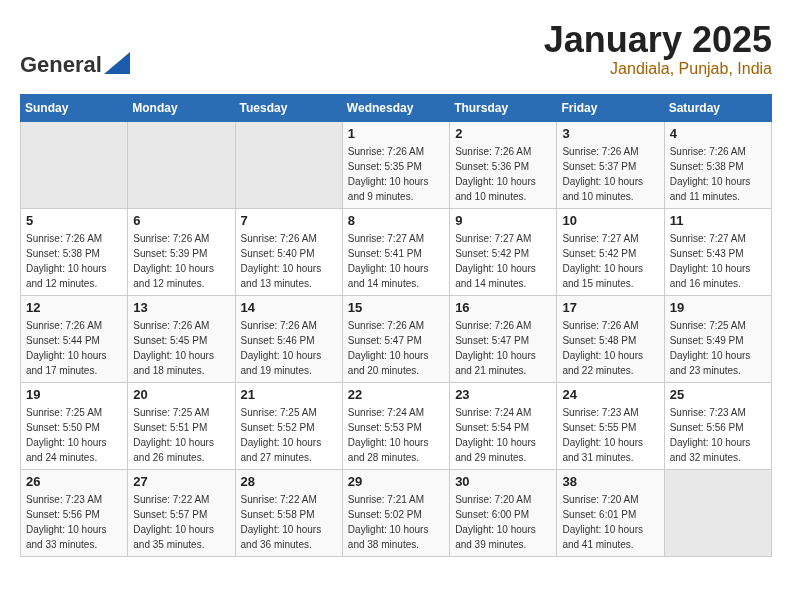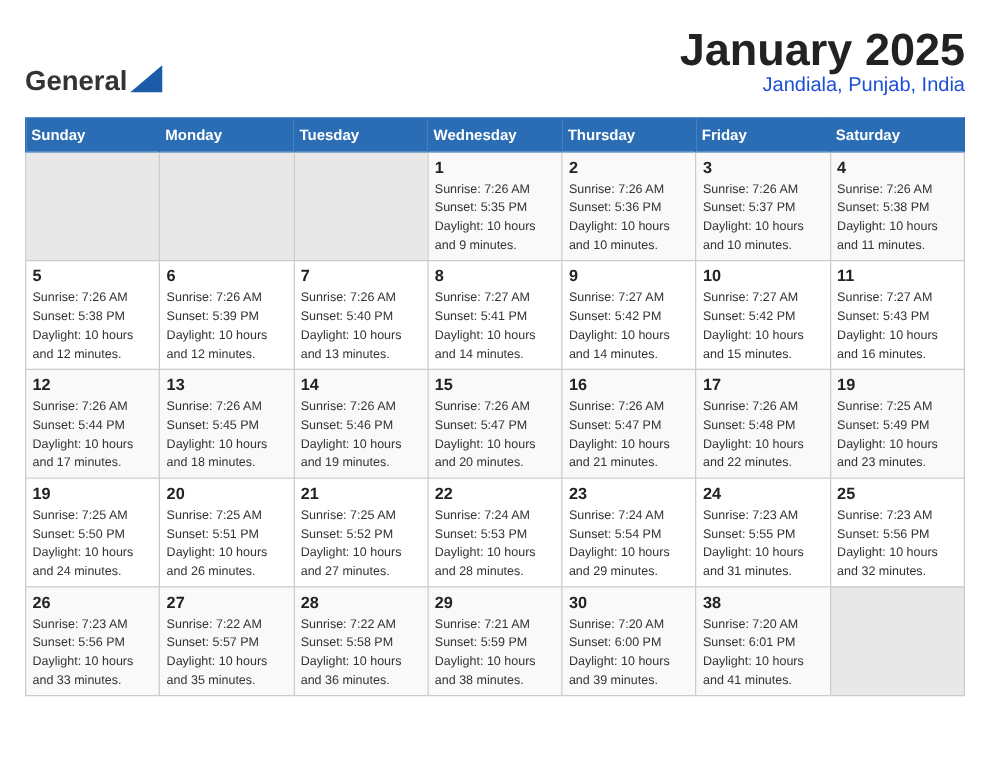--- a/index.html
+++ b/index.html
@@ -27,21 +27,21 @@
     }
     .month-title {
       font-size: 36px;
       font-weight: bold;
       color: #222;
       line-height: 1.1;
       margin-left: 22px;
     }
     .location-title {
       font-size: 16px;
-      color: #1d4ed8;
+      color: #a16207;
     }
     table {
       width: 100%;
       border-collapse: collapse;
       font-size: 10.5px;
     }
     thead tr th {
       background-color: #2a6db5;
       color: #fff;
       padding: 6px 4px;
@@ -316,21 +316,21 @@
         <td>
           <span class="day-number">28</span>
           <div class="day-info" style="white-space: pre-line;">Sunrise: 7:22 AM
 Sunset: 5:58 PM
 Daylight: 10 hours
 and 36 minutes.</div>
         </td>
         <td>
           <span class="day-number">29</span>
           <div class="day-info" style="white-space: pre-line;">Sunrise: 7:21 AM
-Sunset: 5:59 PM
+Sunset: 5:02 PM
 Daylight: 10 hours
 and 38 minutes.</div>
         </td>
         <td>
           <span class="day-number">30</span>
           <div class="day-info" style="white-space: pre-line;">Sunrise: 7:20 AM
 Sunset: 6:00 PM
 Daylight: 10 hours
 and 39 minutes.</div>
         </td>

